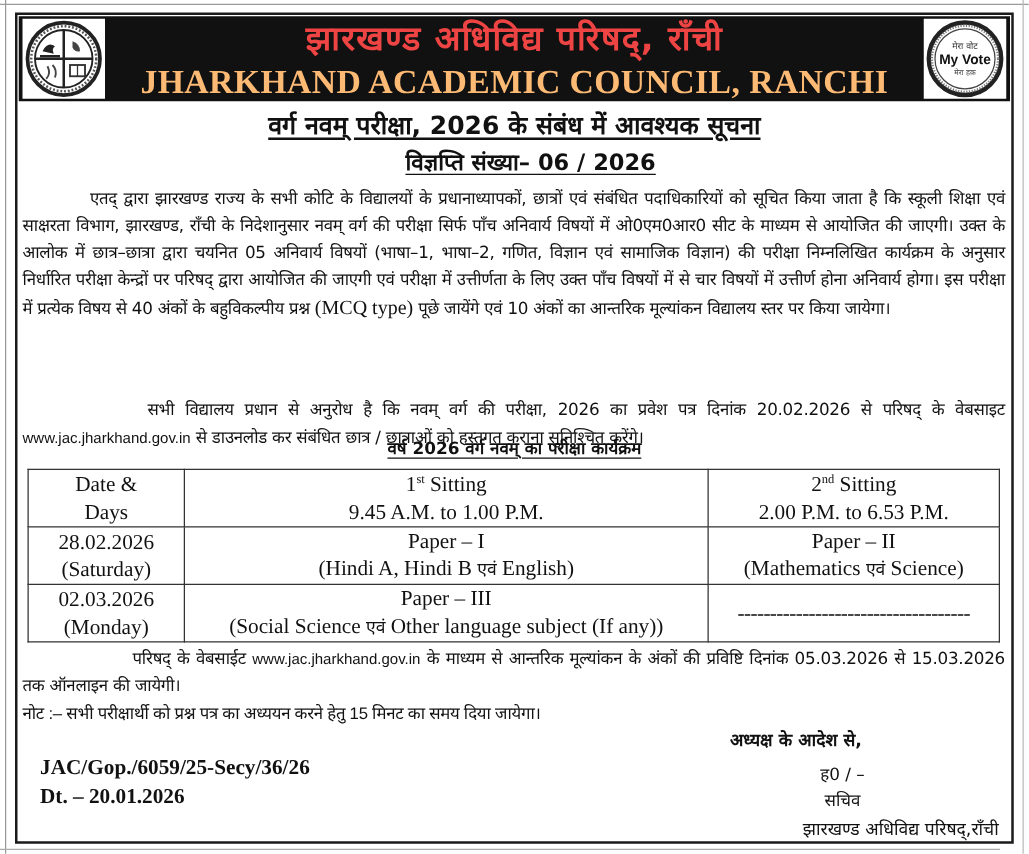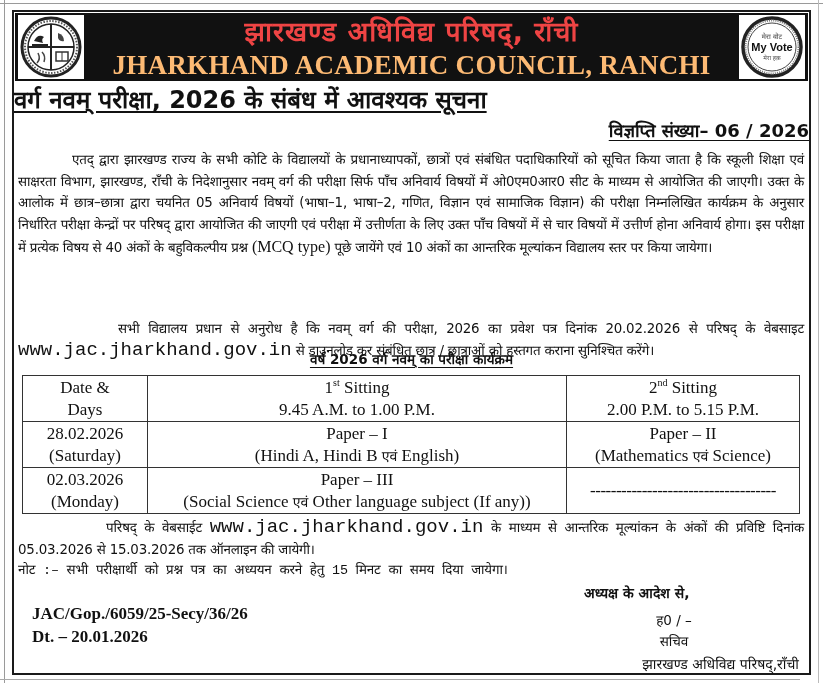--- a/index.html
+++ b/index.html
@@ -10,45 +10,45 @@
   .outer-bottom-line { position: absolute; left: 0; top: 679px; width: 800px; height: 1px; background: #aaaaaa; }
 
   .doc { position: absolute; left: 12px; top: 10px; width: 799px; height: 665px; border: 2px solid #1a1a1a; box-sizing: border-box; background: #fff; }
 
   .banner { position: absolute; left: 1px; top: 1px; width: 793px; height: 68px; background: #111; }
   .logo-left { position: absolute; left: 3px; top: 2px; width: 66px; height: 64px; background: #fff; }
   .logo-right { position: absolute; right: 3px; top: 2px; width: 66px; height: 64px; background: #fff; }
   .banner-hindi { position: absolute; left: 80px; right: 80px; top: 1px; text-align: center; color: #ef4444; font-family: "DejaVu Sans", sans-serif; font-size: 27px; font-weight: bold; letter-spacing: 1px; line-height: 36px; }
   .banner-english { position: absolute; left: 80px; right: 80px; top: 37px; text-align: center; color: #fdba74; font-family: "Liberation Serif", serif; font-size: 27px; font-weight: bold; line-height: 30px; letter-spacing: 0.3px; }
 
-  .title { position: absolute; left: 0; right: 0; top: 75px; font-family: "DejaVu Sans", sans-serif; font-size: 24px; font-weight: bold; line-height: 26px; }
+  .title { position: absolute; left: 0; right: 0; top: 75px; text-align: center; font-family: "DejaVu Sans", sans-serif; font-size: 20px; font-weight: bold; line-height: 26px; }
   .title span { text-decoration: underline; text-underline-offset: 3px; }
-  .subtitle { position: absolute; left: 0; right: 0; top: 106px; text-align: right; font-family: "DejaVu Sans", sans-serif; font-size: 18px; font-weight: bold; line-height: 26px; margin-left: 26px; }
+  .subtitle { position: absolute; left: 0; right: 0; top: 106px; text-align: center; font-family: "DejaVu Sans", sans-serif; font-size: 18px; font-weight: bold; line-height: 26px; margin-left: 26px; }
   .subtitle span { text-decoration: underline; text-underline-offset: 3px; }
 
   .para { position: absolute; left: 4px; width: 786px; font-family: "DejaVu Sans", sans-serif; font-size: 13.4px; line-height: 21.7px; text-align: justify; text-align-last: left; letter-spacing: -0.2px; }
   .p1 { top: 137px; text-indent: 54px; }
   .p2 { top: 306px; text-indent: 100px; }
-  .url { font-family: Liberation Mono, monospace; font-size: 19px; letter-spacing: 0; }
+  .url { font-family: Liberation Sans, sans-serif; font-size: 12px; letter-spacing: 0; }
   .mcq { font-family: "Liberation Serif", serif; font-size: 16px; letter-spacing: 0; }
 
   .sched-title { position: absolute; left: 0; right: 0; top: 337px; text-align: center; font-family: "DejaVu Sans", sans-serif; font-size: 13.5px; font-weight: bold; line-height: 20px; }
   .sched-title span { text-decoration: underline; text-underline-offset: 3px; }
 
   table.sched { position: absolute; left: 8px; top: 363px; width: 778px; border-collapse: collapse; font-family: "Liberation Serif", serif; font-size: 17px; }
   table.sched td { border: 1.5px solid #333; text-align: center; vertical-align: middle; padding: 0 2px; line-height: 22px; margin-top: 44px; }
   table.sched td.c1 { width: 120px; }
   table.sched td.c3 { width: 228px; }
   table.sched tr { height: 46px; }
   table.sched sup { font-size: 10px; line-height: 0; }
   .dash-line { letter-spacing: -0.5px; }
   .hi { font-family: "DejaVu Sans", sans-serif; font-size: 14px; }
 
   .p3 { position: absolute; left: 4px; top: 504px; width: 786px; font-family: "DejaVu Sans", sans-serif; font-size: 13.4px; line-height: 22px; text-indent: 88px; text-align: justify; text-align-last: left; letter-spacing: -0.2px; }
-  .note { position: absolute; left: 4px; top: 548px; font-family: Liberation Mono, monospace; font-size: 13.4px; line-height: 22px; letter-spacing: -0.2px; text-align: center; }
+  .note { position: absolute; left: 4px; top: 548px; font-family: Liberation Sans, sans-serif; font-size: 13.4px; line-height: 22px; letter-spacing: -0.2px; text-align: center; }
 
   .order { position: absolute; left: 570px; top: 570px; width: 210px; text-align: left; font-family: "DejaVu Sans", sans-serif; font-size: 14px; font-weight: bold; line-height: 22px; }
   .signed { position: absolute; left: 560px; top: 597px; width: 200px; text-align: center; font-family: "DejaVu Sans", sans-serif; font-size: 13.5px; line-height: 22px; }
   .secy { position: absolute; left: 560px; top: 618px; width: 200px; text-align: center; font-family: "DejaVu Sans", sans-serif; font-size: 13.5px; line-height: 22px; }
   .council-hi { position: absolute; left: 545px; top: 641px; width: 240px; text-align: right; font-family: "DejaVu Sans", sans-serif; font-size: 14px; line-height: 22px; }
 
   .ref { position: absolute; left: 18px; top: 591px; font-family: "Liberation Serif", serif; font-size: 17px; font-weight: bold; line-height: 22px; }
   .dt { position: absolute; left: 18px; top: 614px; font-family: "Liberation Serif", serif; font-size: 17px; font-weight: bold; line-height: 22px; }
   .pr { position: absolute; left: 6px; top: 640px; font-family: "Liberation Sans", sans-serif; font-size: 16px; font-weight: bold; line-height: 22px; letter-spacing: -0.2px; }
 </style>
@@ -107,21 +107,21 @@
       <td class="c1">
         <div>Date &amp;</div>
         <div>Days</div>
       </td>
       <td class="c2">
         <div><span>1</span><sup>st</sup><span> Sitting</span></div>
         <div>9.45 A.M. to 1.00 P.M.</div>
       </td>
       <td class="c3">
         <div><span>2</span><sup>nd</sup><span> Sitting</span></div>
-        <div>2.00 P.M. to 5.15 P.M.</div>
+        <div>2.00 P.M. to 6.53 P.M.</div>
       </td>
     </tr>
     <tr>
       <td class="c1">
         <div>28.02.2026</div>
         <div>(Saturday)</div>
       </td>
       <td class="c2">
         <div>Paper – I</div>
         <div><span>(Hindi A, Hindi B </span><span class="hi">एवं</span><span> English)</span></div>

